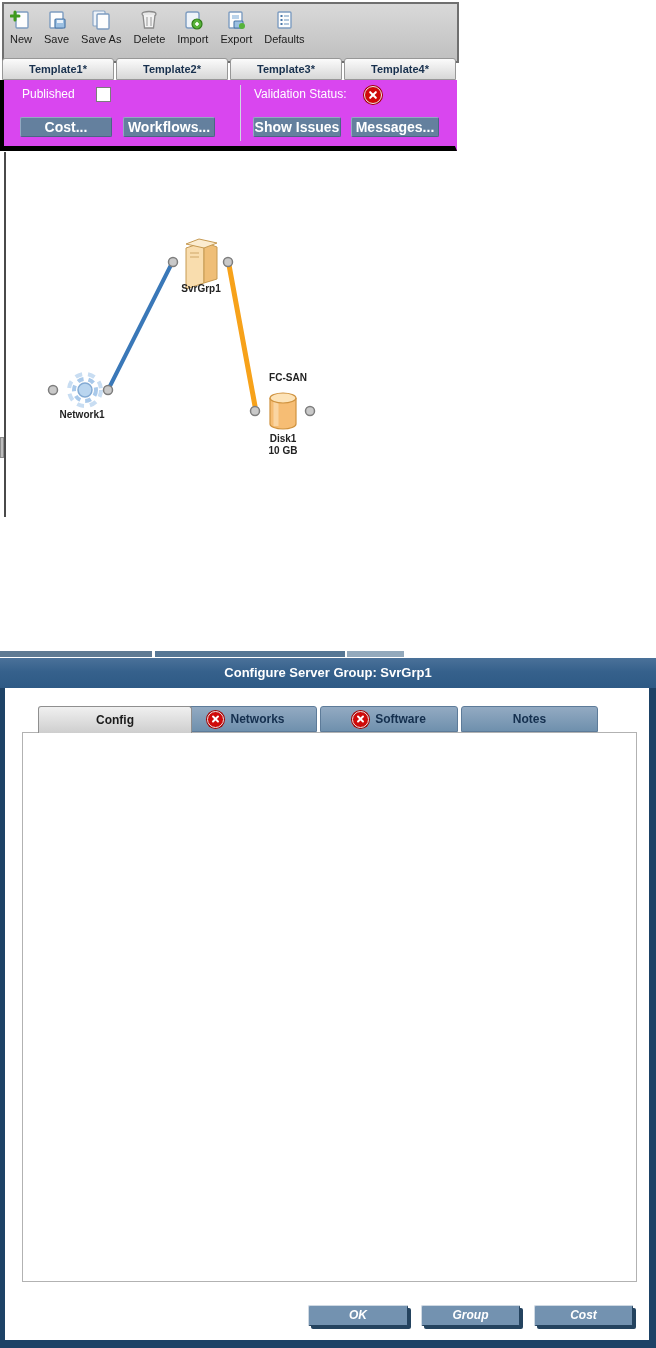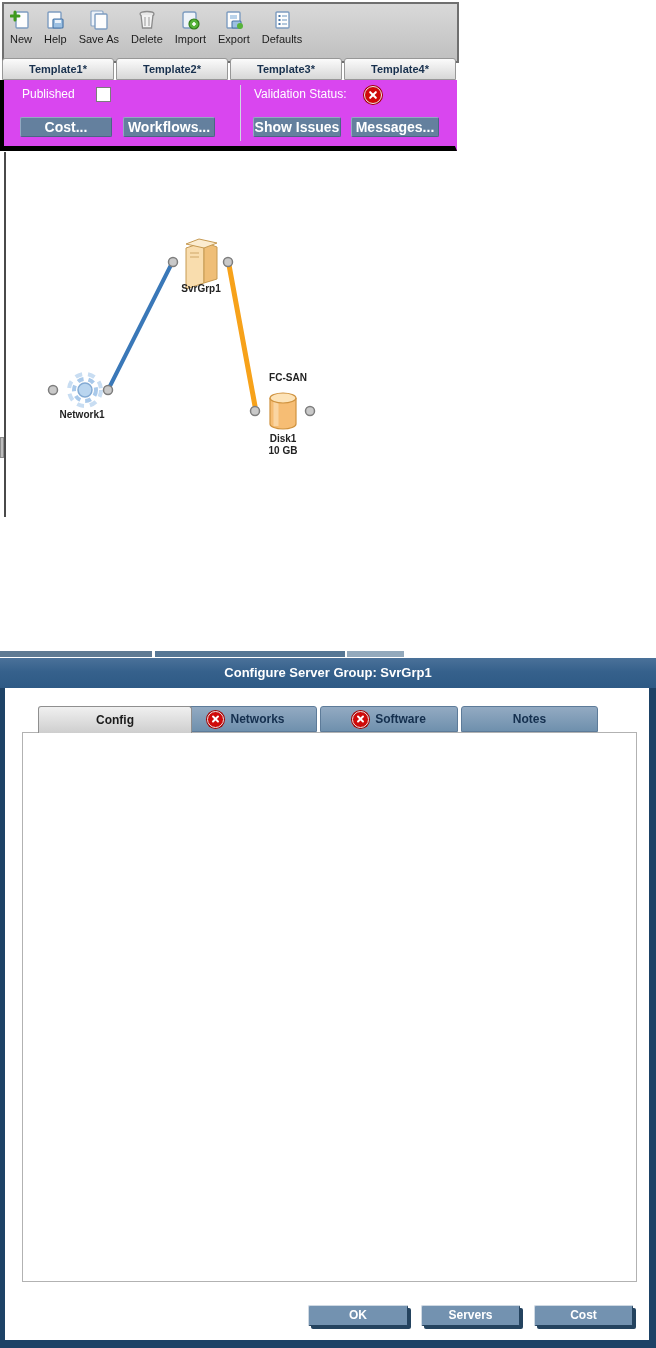--- a/index.html
+++ b/index.html
@@ -100,21 +100,21 @@
 
   
   .radio{position:absolute;width:14px;height:14px;border:2px solid #27425f;border-radius:50%;
          background:#fff;box-sizing:border-box;}
   .radio.checked::after{content:"";position:absolute;left:2px;top:2px;width:6px;height:6px;
          border-radius:50%;background:#1c3a5c;}
 
   
   .btn3d{box-sizing:border-box;background:#7392b0;border:1px solid;
          border-color:#cfd9e3 #24435f #24435f #cfd9e3;box-shadow:3px 3px 0 #24435f;
-         border-radius:2px;color:#fff;font-size:12px;font-weight:bold;text-align:center;}
+         border-radius:2px;color:#fff;font-size:12px;font-weight:bold;text-align:center;font-style:italic;}
 
   .svgtext{font-family:"Liberation Sans",sans-serif;font-weight:bold;}
 </style>
 </head>
 <body>
 
 <div class="stage">
 
   <div class="abs toolbar">
     <div class="tool">
@@ -123,21 +123,21 @@
         <path d="M1 7h8M5 3v8" stroke="#3f9a1e" stroke-width="3" stroke-linecap="round"></path>
       </svg>
       <span class="tlabel">New</span>
     </div>
     <div class="tool">
       <svg class="ticon" viewBox="0 0 22 22">
         <rect x="4" y="3" width="13" height="16" rx="1" fill="#fdfdfd" stroke="#7d9cc0" stroke-width="1.4"></rect>
         <rect x="9" y="10" width="10" height="9" rx="1" fill="#9cc0e2" stroke="#4a77a8" stroke-width="1.2"></rect>
         <rect x="11" y="11" width="6" height="3" fill="#e8f1fa"></rect>
       </svg>
-      <span class="tlabel">Help</span>
+      <span class="tlabel">Save</span>
     </div>
     <div class="tool">
       <svg class="ticon" viewBox="0 0 22 22">
         <rect x="3" y="2" width="12" height="15" rx="1" fill="#eef3f9" stroke="#8aa6c6" stroke-width="1.2"></rect>
         <rect x="7" y="5" width="12" height="15" rx="1" fill="#fdfdfd" stroke="#7d9cc0" stroke-width="1.4"></rect>
       </svg>
       <span class="tlabel">Save As</span>
     </div>
     <div class="tool">
       <svg class="ticon" viewBox="0 0 22 22">
@@ -330,16 +330,16 @@
 
   <div class="abs flabel" style="left:30px;top:1105px;">Processor Architecture</div>
   <div class="abs combo" style="left:243px;top:1100px;width:138px;">
     <span class="combo-val">x86 32-bit</span>
     <span class="combo-btn"></span>
   </div>
 
   <div class="abs btn3d" style="left:243px;top:1163px;width:100px;height:24px;line-height:22px;">Workflows...</div>
 
   <div class="abs btn3d" style="left:308px;top:1305px;width:100px;height:21px;line-height:19px;">OK</div>
-  <div class="abs btn3d" style="left:421px;top:1305px;width:99px;height:21px;line-height:19px;">Servers</div>
+  <div class="abs btn3d" style="left:421px;top:1305px;width:99px;height:21px;line-height:19px;">Group</div>
   <div class="abs btn3d" style="left:534px;top:1305px;width:99px;height:21px;line-height:19px;">Cost</div>
 
 </div>
 
 </body></html>

